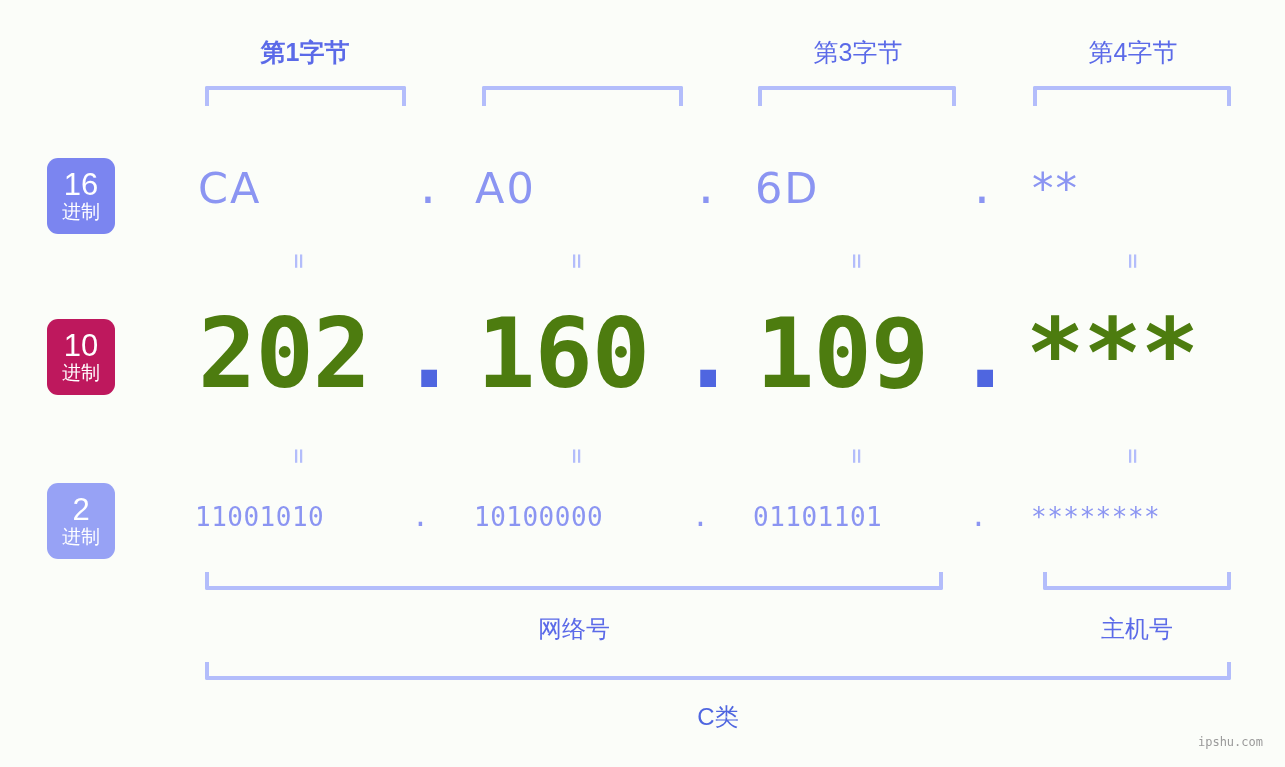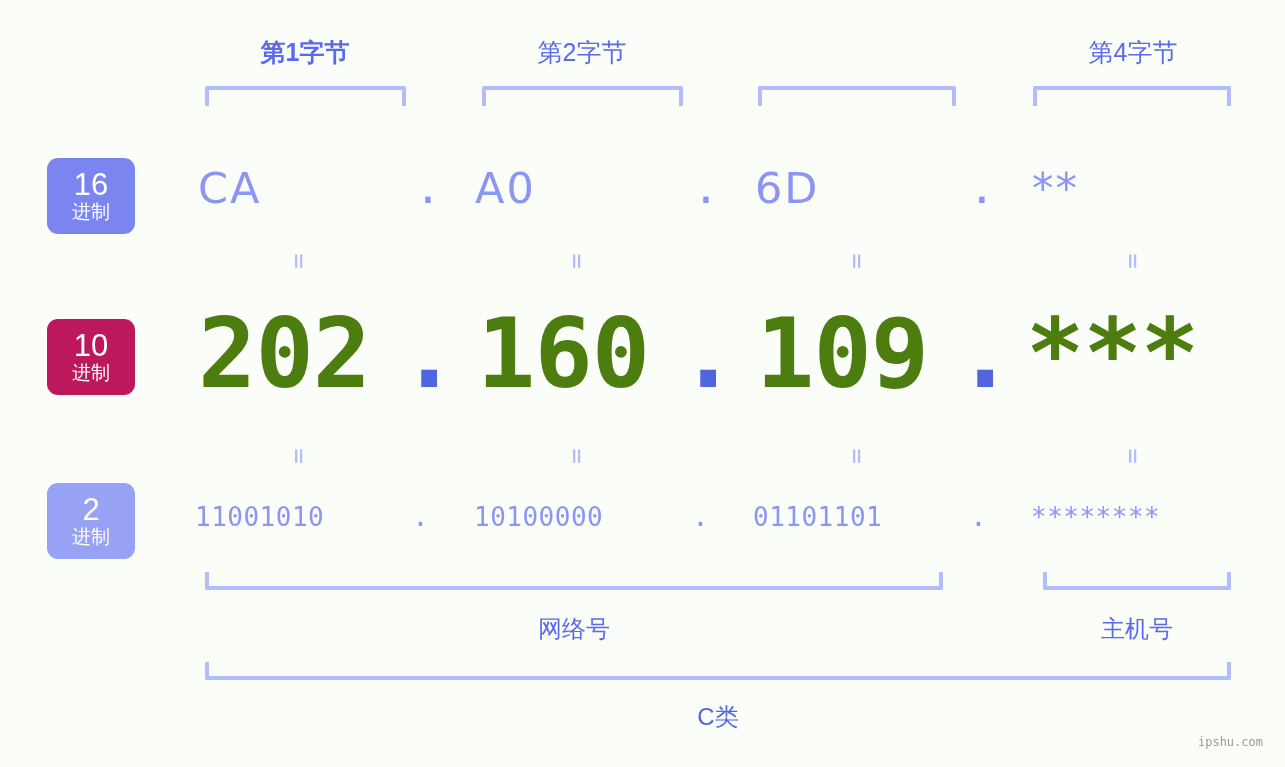--- a/index.html
+++ b/index.html
@@ -47,21 +47,21 @@
     border-top: none;
     height: 18px;
     box-sizing: border-box;
     border-radius: 0 0 2px 2px;
   }
 
   
   .badge {
     position: absolute;
     left: 47px;
-    width: 88px;
+    width: 68px;
     height: 76px;
     border-radius: 11px;
     display: flex;
     flex-direction: column;
     align-items: center;
     justify-content: center;
     color: #ffffff;
   }
   .badge .num {
     font-family: "Liberation Sans", sans-serif;
@@ -188,21 +188,21 @@
     color: #9a9a9a;
     letter-spacing: 0px;
   }
 </style>
 </head>
 <body>
 
 <div class="stage">
 
   <div class="byte-label" style="left:205px;font-weight:bold;">第1字节</div>
-  <div class="byte-label" style="left:482px;">第2字节</div>
+  <div class="byte-label" style="left:758px;">第3字节</div>
   <div class="byte-label" style="left:1033px;">第4字节</div>
 
   <div class="bracket-down" style="left:205px;  top:86px; width:201px;"></div>
   <div class="bracket-down" style="left:482px;  top:86px; width:201px;"></div>
   <div class="bracket-down" style="left:758px;  top:86px; width:198px;"></div>
   <div class="bracket-down" style="left:1033px; top:86px; width:198px;"></div>
 
   <div class="badge badge-16">
     <span class="num">16</span>
     <span class="sys">进制</span>

